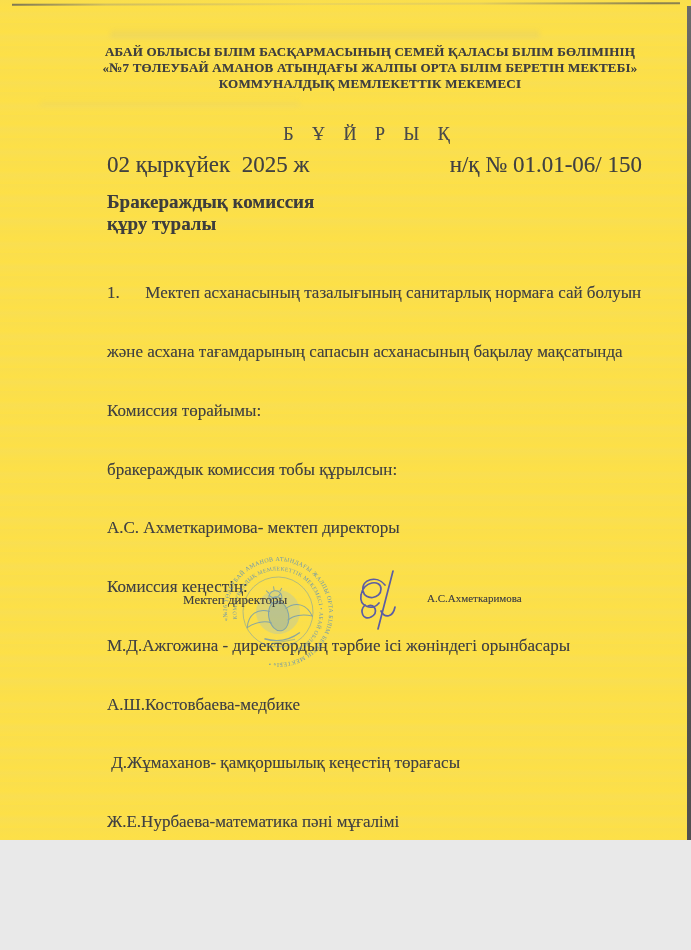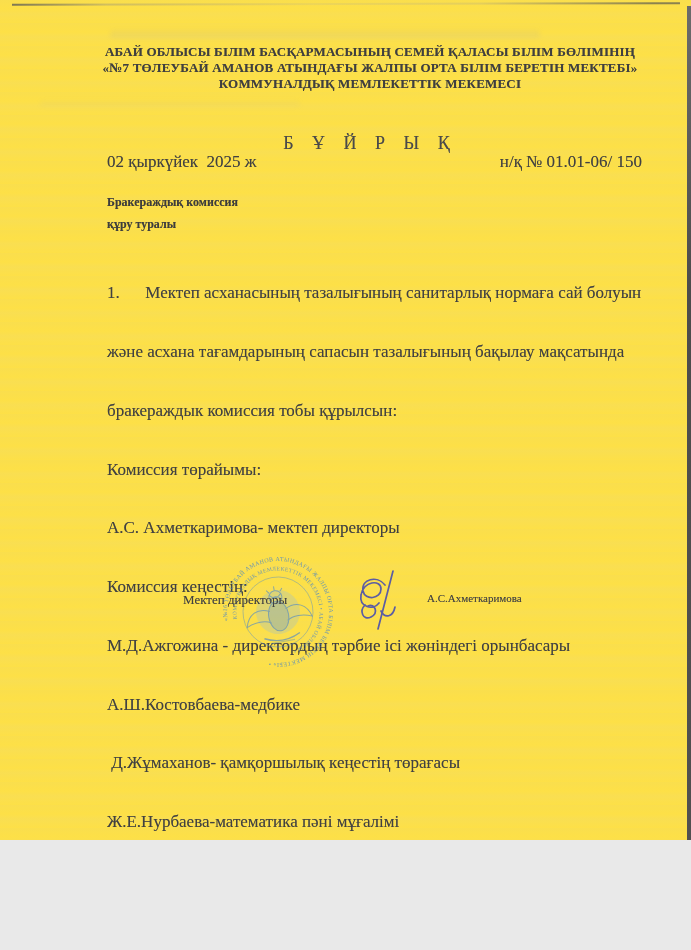--- a/index.html
+++ b/index.html
@@ -35,33 +35,33 @@
     background:rgba(200,200,200,0.14);filter:blur(1px);
   }
 
   .org-header{
     position:absolute;top:44px;left:50px;width:640px;
     text-align:center;font-weight:bold;font-size:13px;line-height:16px;
     letter-spacing:.2px;color:#3f3f3f;
     text-shadow:0 0 .6px rgba(70,70,70,.55);
   }
   .doc-title{
-    position:absolute;top:133px;left:50px;width:640px;
+    position:absolute;top:124px;left:50px;width:640px;
     text-align:center;font-size:18px;letter-spacing:7px;color:#4a4a4a;
     text-shadow:0 0 .6px rgba(80,80,80,.5);
   }
   .meta-row{
     position:absolute;top:152px;left:107px;width:535px;
     display:flex;justify-content:space-between;
-    font-size:17px;white-space:pre-wrap;
+    font-size:23px;white-space:pre-wrap;
     text-shadow:0 0 .5px rgba(80,80,80,.45);
   }
   .subject{
     position:absolute;top:191px;left:107px;
-    font-weight:bold;font-size:12px;line-height:22px;color:#3d3d3d;
+    font-weight:bold;font-size:19px;line-height:22px;color:#3d3d3d;
     text-shadow:0 0 .6px rgba(60,60,60,.5);
   }
   .body-text{
     position:absolute;top:244px;left:107px;width:560px;
     font-size:17px;line-height:19.6px;white-space:pre-wrap;
     text-shadow:0 0 .5px rgba(80,80,80,.45);
   }
   .body-text .line{display:block;}
 
   .sig-row{position:absolute;left:0;top:0;width:691px;height:0;}
@@ -107,23 +107,23 @@
     <span>н/қ № 01.01-06/ 150</span>
   </div>
 
   <div class="subject">
     <div>Бракераждық комиссия</div>
     <div>құру туралы</div>
   </div>
 
   <div class="body-text">
     <span class="line">1.      Мектеп асханасының тазалығының санитарлық нормаға сай болуын</span>
-    <span class="line">және асхана тағамдарының сапасын тазалығының бақылау мақсатында</span>
+    <span class="line">және асхана тағамдарының сапасын асханасының бақылау мақсатында</span>
+    <span class="line">Комиссия төрайымы:</span>
     <span class="line">бракераждык комиссия тобы құрылсын:</span>
-    <span class="line">Комиссия төрайымы:</span>
     <span class="line">А.С. Ахметкаримова- мектеп директоры</span>
     <span class="line">Комиссия кеңестің:</span>
     <span class="line">М.Д.Ажгожина - директордың тәрбие ісі жөніндегі орынбасары</span>
     <span class="line">А.Ш.Костовбаева-медбике</span>
     <span class="line"> Д.Жұмаханов- қамқоршылық кеңестің төрағасы</span>
     <span class="line">Ж.Е.Нурбаева-математика пәні мұғалімі</span>
     <span class="line">Н.Е.Оразбекова-ата-ана</span>
     
     
     

